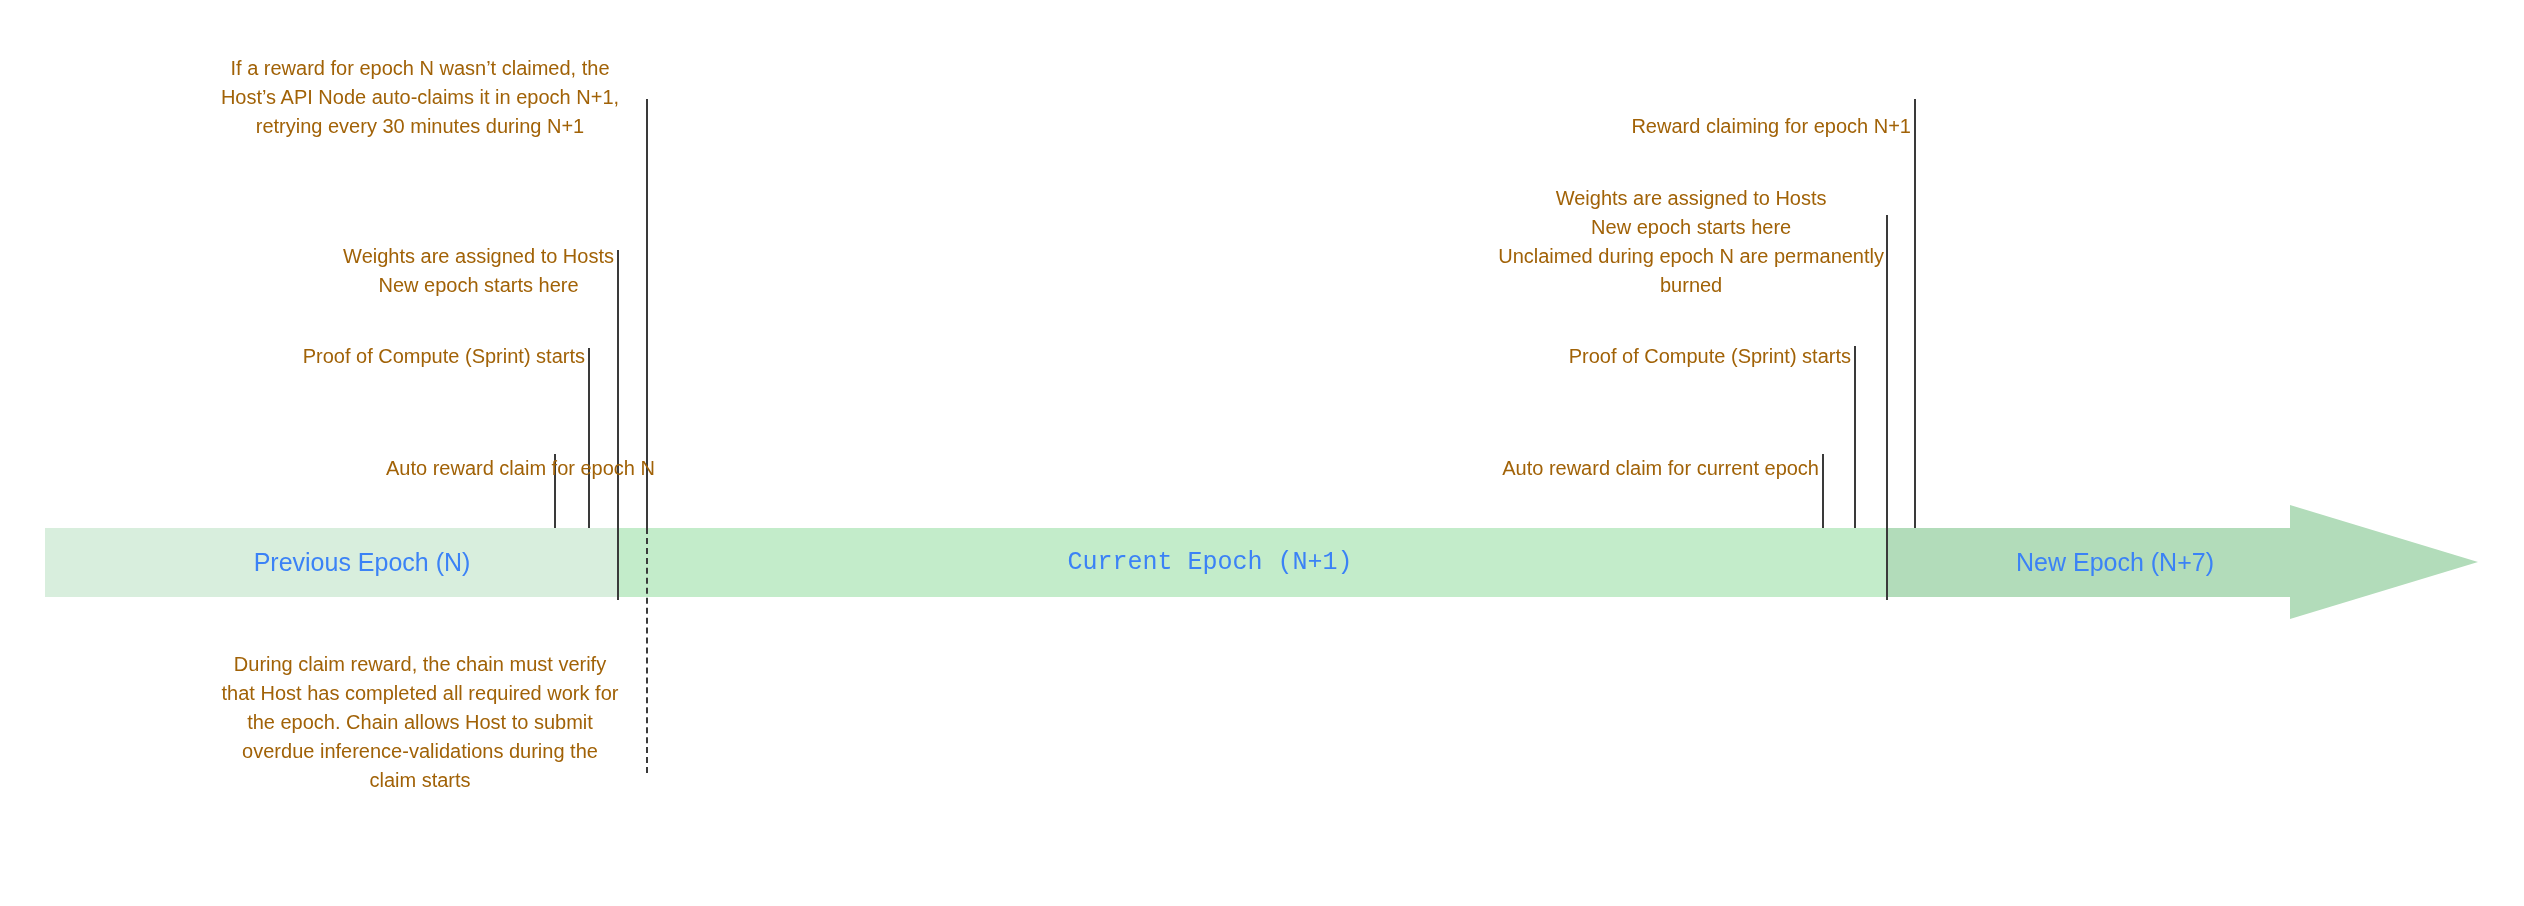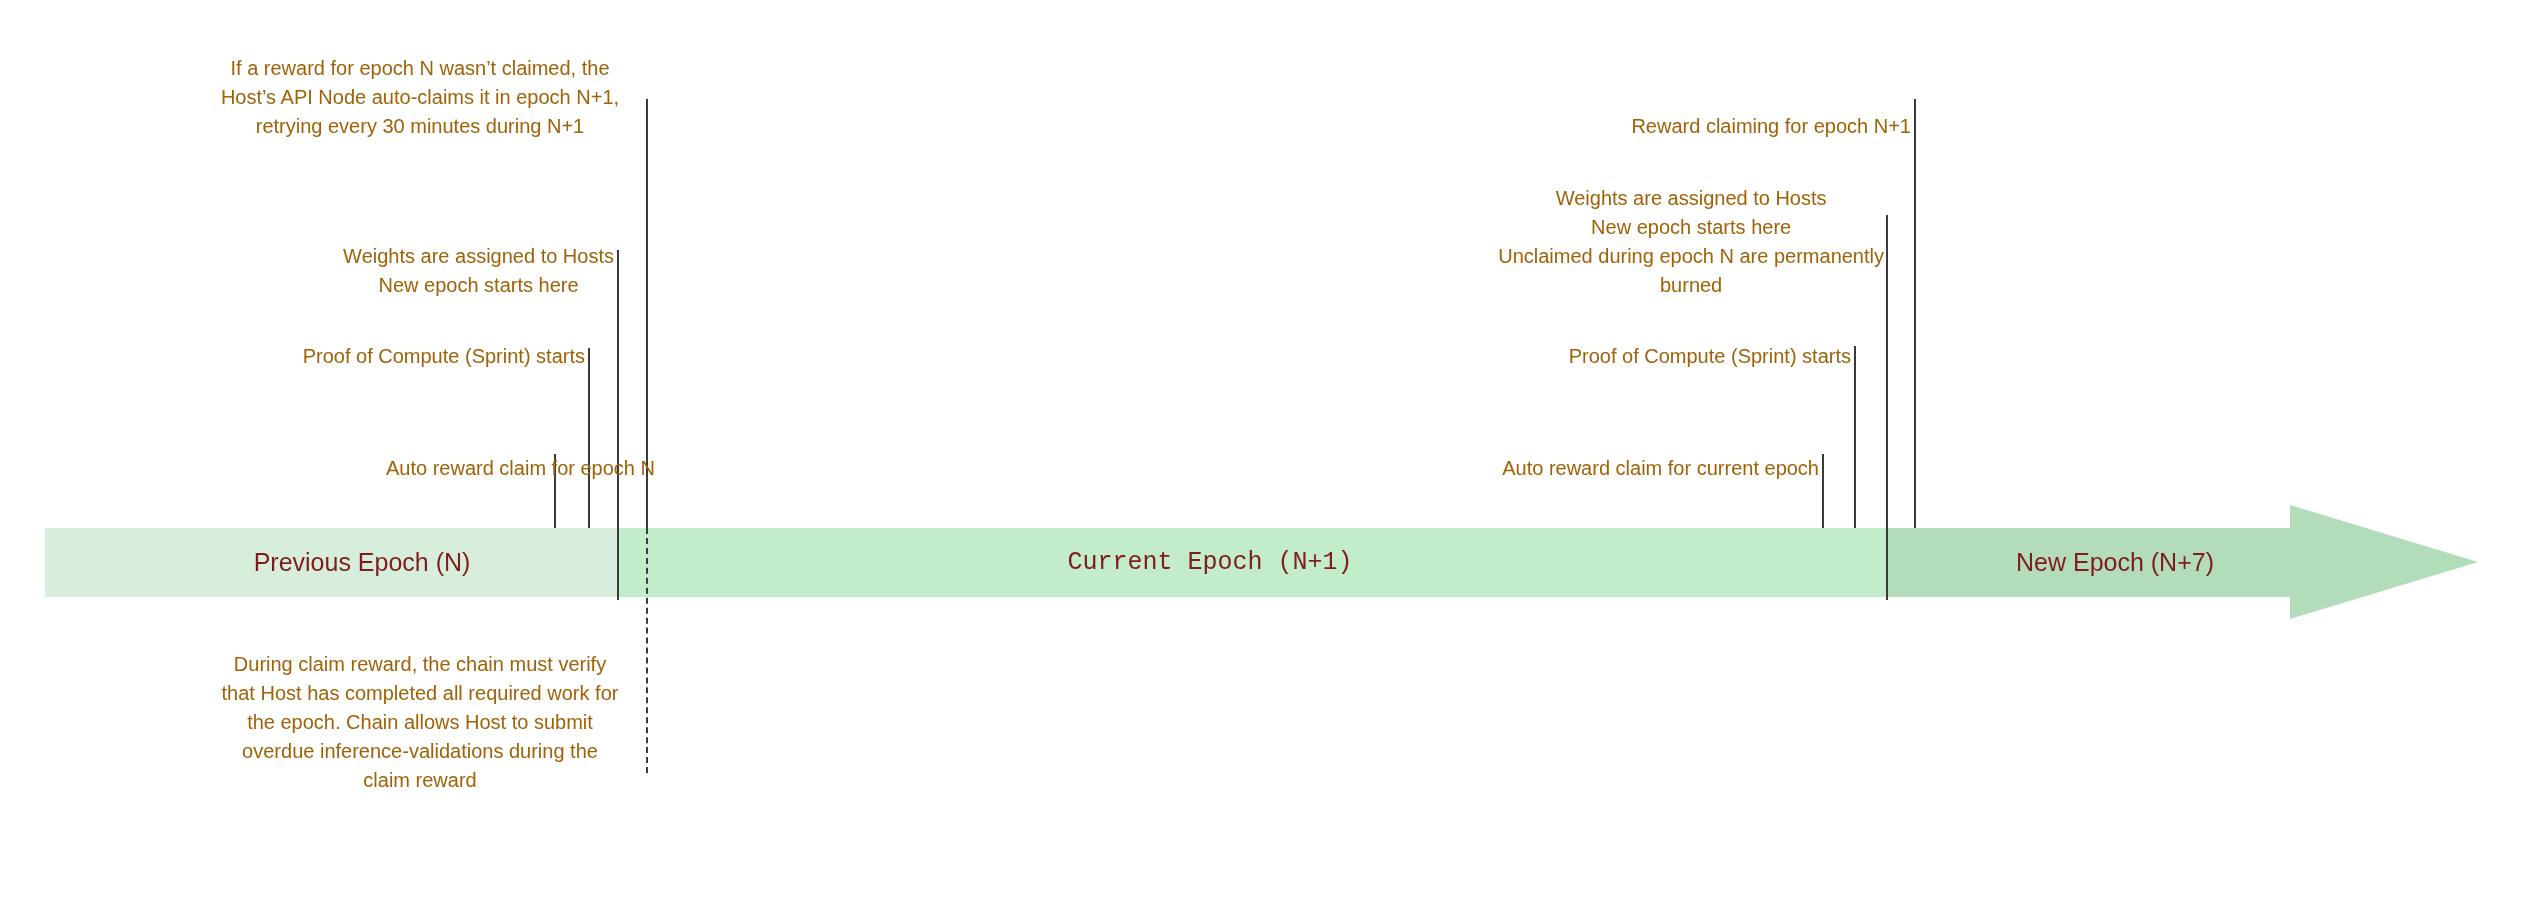--- a/index.html
+++ b/index.html
@@ -33,21 +33,21 @@
     width: 188px;
     height: 114px;
     clip-path: polygon(0 0, 100% 50%, 0 100%);
     z-index: 1;
   }
   .band-label {
     position: absolute;
     top: 562px;
     transform: translate(-50%, -50%);
     font-size: 25px;
-    color: #7f1d1d;
+    color: #3b82f6;
     white-space: nowrap;
     z-index: 3;
   }
   .bl-prev { left: 362px; }
   .bl-curr { left: 1210px; font-family: Liberation Mono, monospace; }
   .bl-new  { left: 2115px; }
   
   .vline {
     position: absolute;
     width: 2px;
@@ -128,21 +128,21 @@
 
   <div class="note right nt-c">Proof of Compute (Sprint) starts</div>
 
   <div class="note right nt-d">Auto reward claim for epoch N</div>
 
   <div class="note center nt-i">
     <div>During claim reward, the chain must verify</div>
     <div>that Host has completed all required work for</div>
     <div>the epoch. Chain allows Host to submit</div>
     <div>overdue inference-validations during the</div>
-    <div>claim reward</div>
+    <div>claim starts</div>
   </div>
 
   <div class="note right nt-e">Reward claiming for epoch N+1</div>
 
   <div class="note nt-f">
     <div>Weights are assigned to Hosts</div>
     <div>New epoch starts here</div>
     <div>Unclaimed during epoch N are permanently</div>
     <div>burned</div>
   </div>

